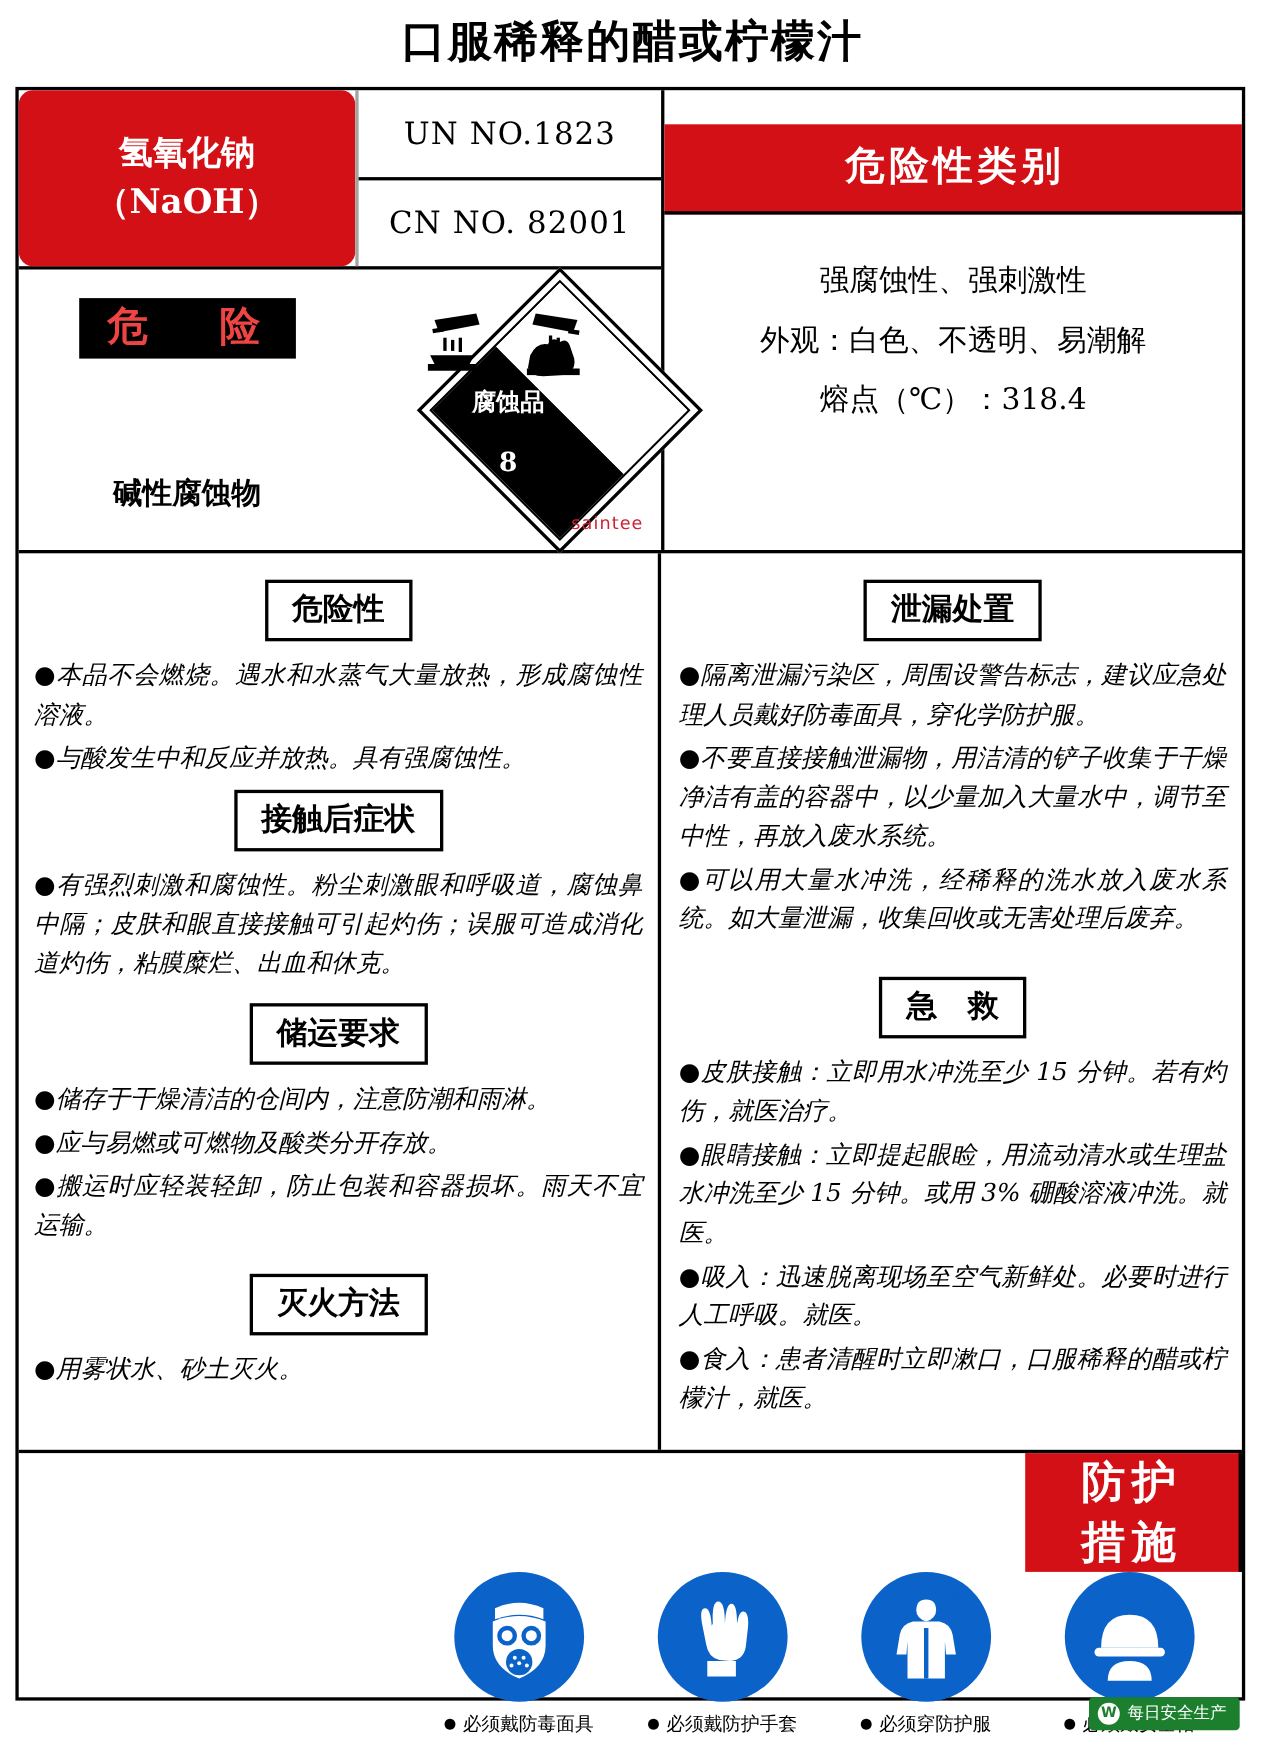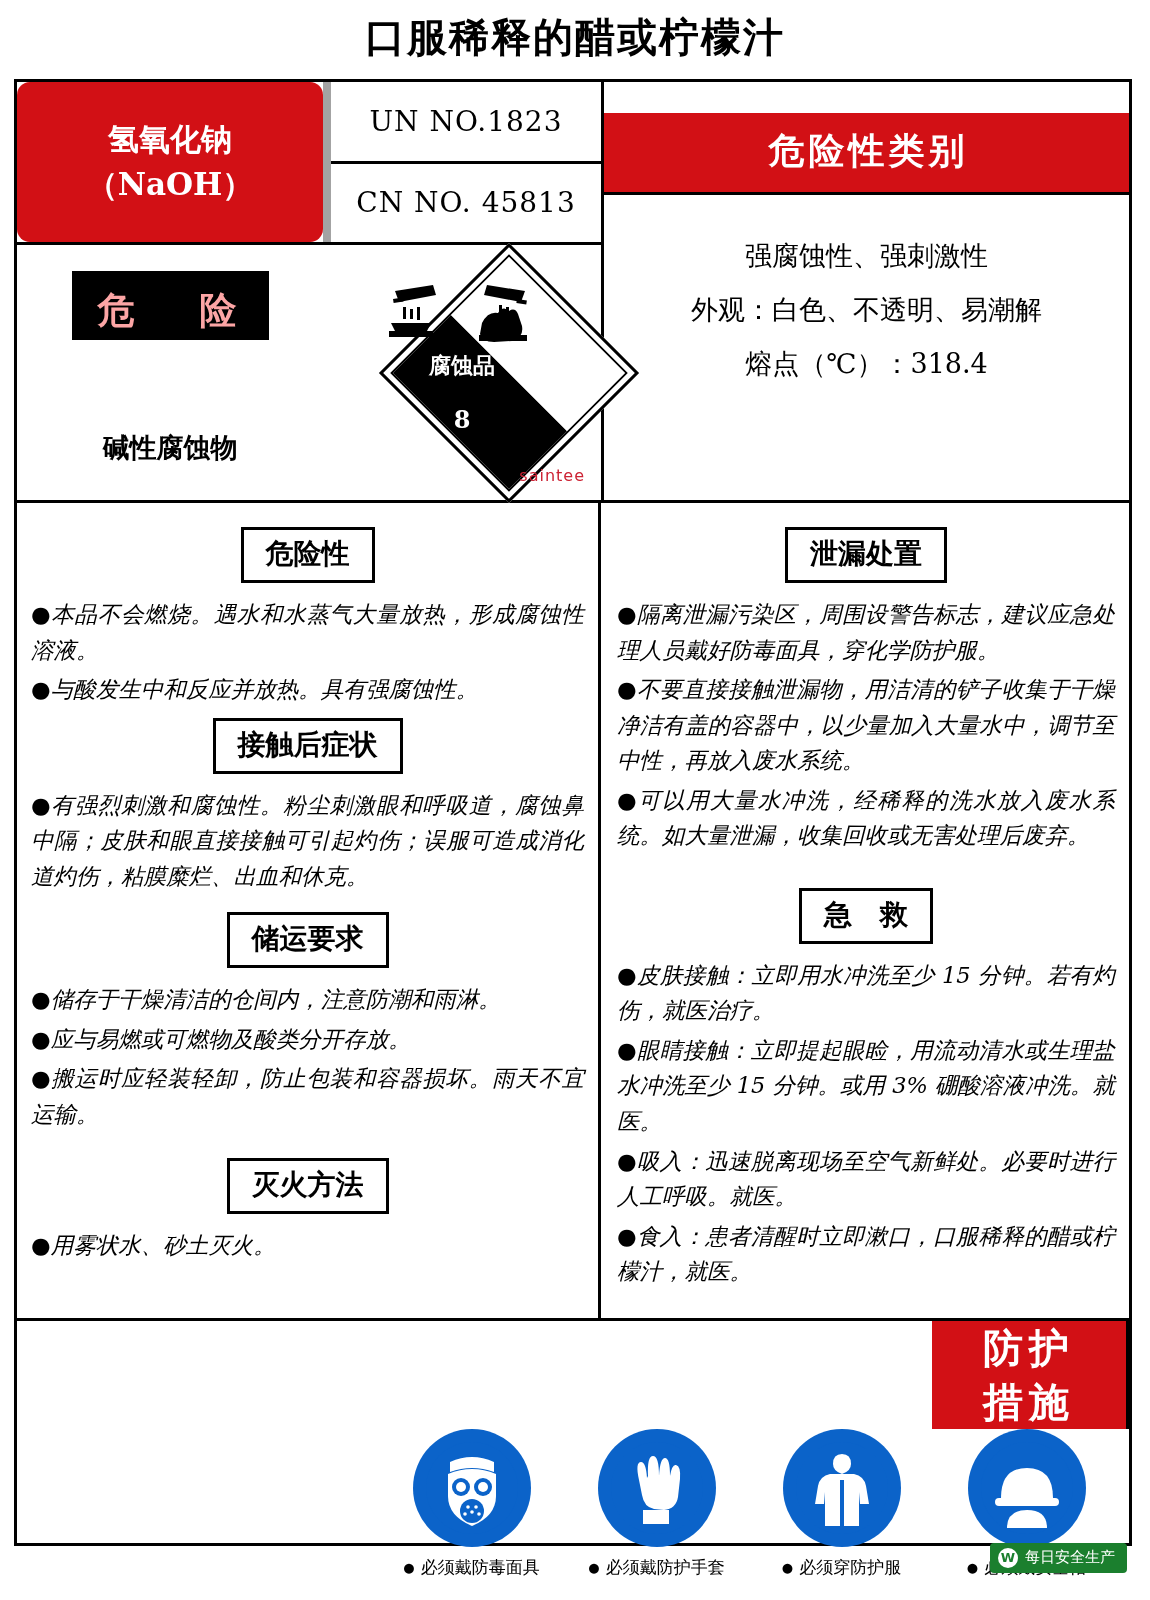--- a/index.html
+++ b/index.html
@@ -63,21 +63,21 @@
     font-weight: bold;
     font-size: 31px;
     line-height: 1.45;
     box-sizing: border-box;
     border-radius: 13px;
   }
   .un-block {
     flex: 1;
     display: flex;
     flex-direction: column;
-    border-left: 8px solid #a3a3a3;
+    border-left: 3px solid #a3a3a3;
     box-sizing: border-box;
   }
   .un-cell {
     flex: 1;
     display: flex;
     align-items: center;
     justify-content: center;
     font-family: "DejaVu Serif", "Liberation Serif", serif;
     font-size: 28px;
     letter-spacing: 1px;
@@ -94,26 +94,26 @@
     width: 306px;
     box-sizing: border-box;
     display: flex;
     flex-direction: column;
     justify-content: space-between;
     padding: 26px 0 34px 0;
     align-items: center;
   }
   .danger-word {
     background: #000;
-    color: #fca5a5;
+    color: #ef4444;
     font-family: "DejaVu Serif", "Liberation Serif", serif;
     font-weight: bold;
     font-size: 37px;
     letter-spacing: 14px;
-    padding: 18px 18px 8px 26px;
+    padding: 4px 18px 8px 26px;
     line-height: 1.15;
   }
   .alkali-text {
     font-family: "DejaVu Serif", "Liberation Serif", serif;
     font-size: 27px;
     font-weight: bold;
   }
   .pictogram-wrap {
     flex: 1;
     display: flex;
@@ -337,21 +337,21 @@
 
       <div class="left-col">
 
         <div class="name-un">
           <div class="chem-name">
             <div>氢氧化钠</div>
             <div>（NaOH）</div>
           </div>
           <div class="un-block">
             <div class="un-cell first">UN NO.1823</div>
-            <div class="un-cell">CN NO. 45813</div>
+            <div class="un-cell">CN NO. 82001</div>
           </div>
         </div>
 
         <div class="danger-area">
           <div class="danger-left">
             <div class="danger-word">危　险</div>
             <div class="alkali-text">碱性腐蚀物</div>
           </div>
 
           <div class="pictogram-wrap">

